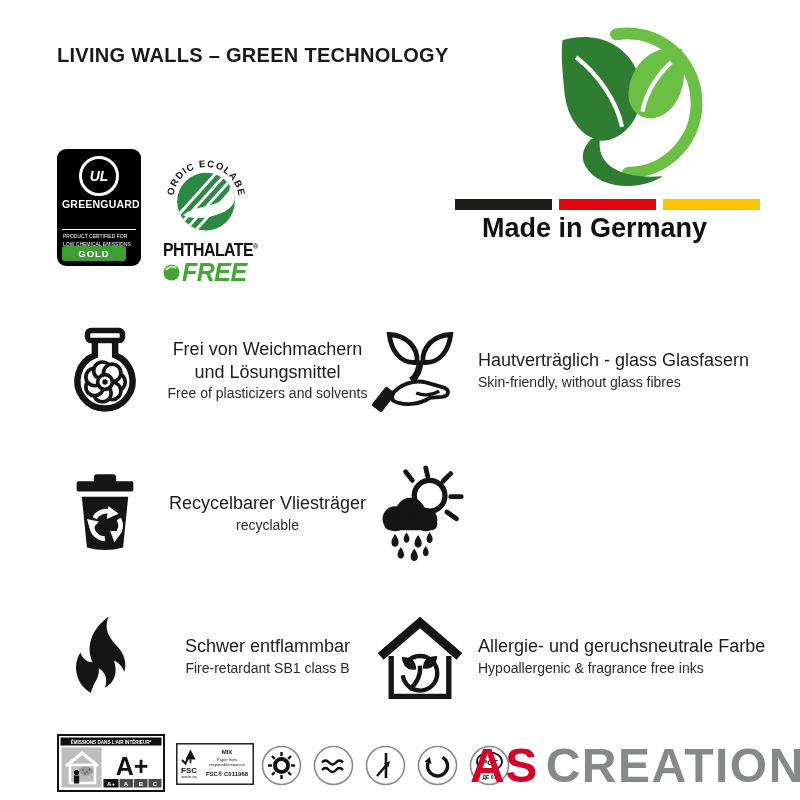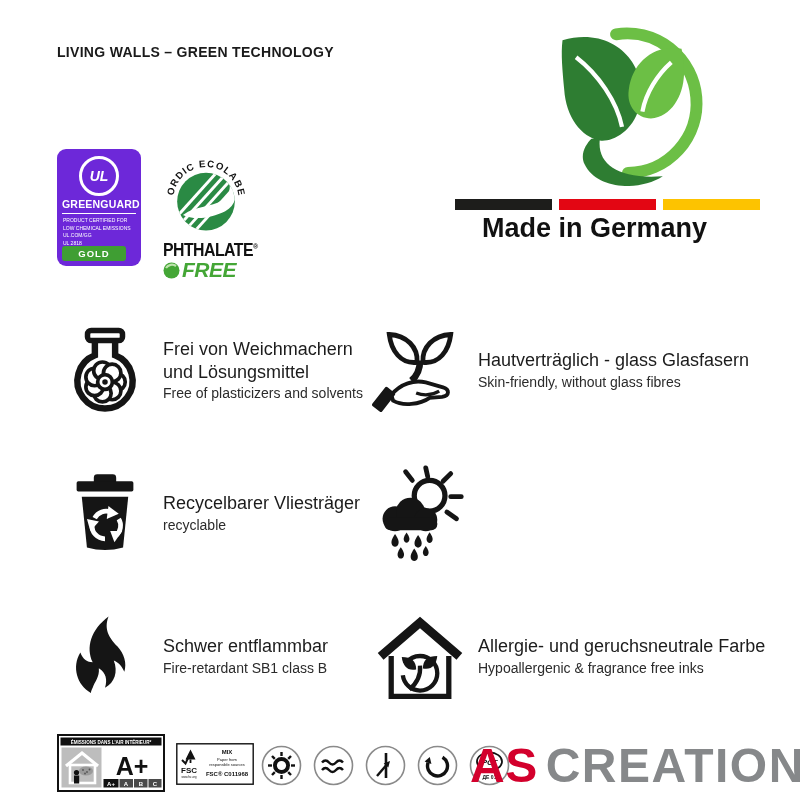--- a/index.html
+++ b/index.html
@@ -1,56 +1,56 @@
 <!DOCTYPE html>
 <html><head>
 <meta charset="utf-8">
 <style>
   html,body{margin:0;padding:0;background:#fff;}
   .page{position:relative;width:800px;height:800px;background:#fff;overflow:hidden;
         font-family:"Liberation Sans",sans-serif;color:#1a1a1a;}
 
   
-  .title{position:absolute;left:57px;top:44px;font-size:14px;font-weight:700;letter-spacing:.3px;}
+  .title{position:absolute;left:57px;top:44px;font-size:20px;font-weight:700;letter-spacing:.3px;}
   .subtitle{position:absolute;left:57px;top:80px;font-size:15px;}
 
   
   .leaf-logo{position:absolute;left:537px;top:22px;width:170px;height:164px;}
   .flag{position:absolute;left:455px;top:199px;width:305px;height:11px;display:flex;gap:7px;}
   .flag div{flex:1;height:11px;}
   .flag .f-black{background:#1d1d1b;}
   .flag .f-red{background:#e30613;}
   .flag .f-gold{background:#fdc300;}
   .mig{position:absolute;left:442px;top:213px;width:305px;text-align:center;
        font-size:27px;font-weight:700;color:#111;}
 
   
-  .gg{position:absolute;left:57px;top:149px;width:84px;height:117px;background:#6d28d9;
+  .gg{position:absolute;left:57px;top:149px;width:84px;height:117px;background:#000000;
       border-radius:9px;color:#fff;text-align:center;}
   .gg-ul{width:34px;height:34px;border:3px solid #fff;border-radius:50%;margin:7px auto 2px;
          display:flex;align-items:center;justify-content:center;font-weight:700;font-style:italic;font-size:14px;}
   .gg-name{font-size:10.5px;font-weight:700;letter-spacing:.2px;border-bottom:1px solid #fff;
-           padding-bottom:3px;margin:0 5px;}
+           padding-bottom:19px;margin:0 5px;}
   .gg-fine{font-size:5px;line-height:1.5;text-align:left;padding:3px 0 0 6px;text-transform:uppercase;}
   .gg-gold{position:absolute;left:5px;right:15px;bottom:5px;background:#3f9e33;border-radius:3px;
            font-size:9.5px;font-weight:700;letter-spacing:1px;padding:2px 0;}
   .nordic{position:absolute;left:157px;top:140px;width:98px;height:100px;}
   .pf{position:absolute;left:163px;top:240px;width:110px;}
   .pf-top{font-size:18px;font-weight:800;letter-spacing:-.6px;transform:scaleX(.88);transform-origin:left;white-space:nowrap;color:#111;}
   .pf-top sup{font-size:8px;}
   .pf-bot{display:flex;align-items:center;margin-top:-3px;}
-  .pf-free{font-size:21px;font-weight:800;font-style:italic;color:#44a636;letter-spacing:-.5px;margin-left:2px;}
+  .pf-free{font-size:25px;font-weight:800;font-style:italic;color:#44a636;letter-spacing:-.5px;margin-left:2px;}
 
   
   .features{position:absolute;left:57px;top:298px;width:720px;display:grid;
             grid-template-columns:315px 405px;grid-auto-rows:143px;}
   .feature{display:flex;align-items:center;}
   .f-icon{width:96px;height:110px;display:flex;align-items:center;justify-content:center;flex:0 0 96px;}
   .f-text{margin-left:10px;}
-  .c1 .f-text{width:218px;}
+  .c1 .f-text{width:218px;text-align:center;}
   .c2 .f-text{width:308px;}
   .f-title{font-size:18px;line-height:1.25;color:#1c1c1c;}
   .f-sub{font-size:14px;color:#2b2b2b;margin-top:2px;}
 
   
   .aplus{position:absolute;left:57px;top:734px;}
   .fsc{position:absolute;left:176px;top:743px;}
   .symbols{position:absolute;left:261px;top:745px;display:flex;gap:11px;}
   .aslogo{position:absolute;left:470px;top:738px;width:292px;text-align:right;
           font-size:48px;font-weight:700;white-space:nowrap;}

